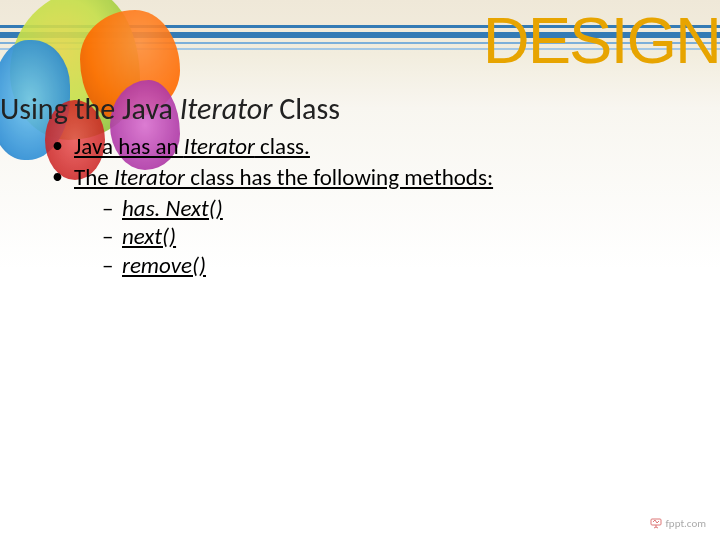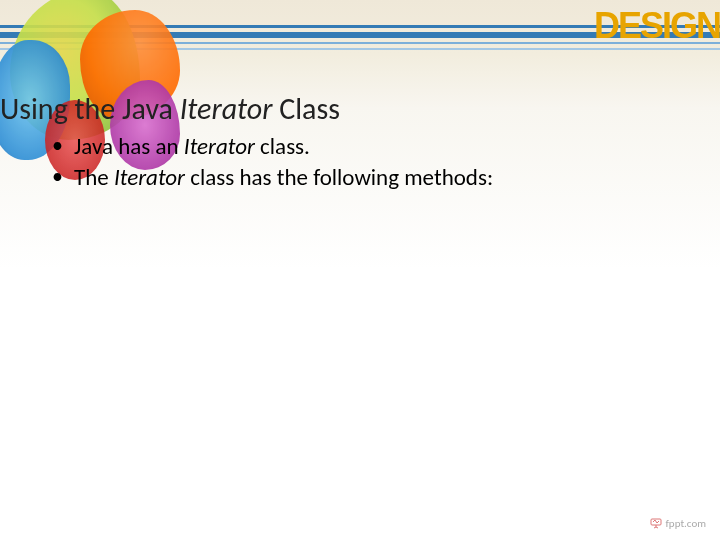--- a/index.html
+++ b/index.html
@@ -68,22 +68,22 @@
   .stripe:nth-child(2) { height: 6px; background: #1f6fb0; }
   .stripe:nth-child(3) { height: 2px; background: #6fa8d8; }
   .stripe:nth-child(4) { height: 2px; background: #9cc3e4; margin-bottom: 0; }
 
   
   .logo {
     position: absolute;
     top: 8px;
     right: 0;
     font-family: "Arial Black", Impact, sans-serif;
-    font-weight: 700;
-    font-size: 36px;
+    font-weight: 400;
+    font-size: 65px;
     letter-spacing: -2px;
     color: #e7a400;
     z-index: 2;
     line-height: 1;
     white-space: nowrap;
   }
 
   
   .title {
     position: absolute;
@@ -105,20 +105,21 @@
     right: 40px;
     font-size: 23px;
     color: #000;
     line-height: 1.25;
     z-index: 3;
   }
   .body ul {
     list-style: none;
     margin: 0;
     padding: 0;
+    text-decoration: underline;
   }
   .body > ul > li {
     position: relative;
     padding-left: 24px;
     margin-bottom: 2px;
   }
   .body > ul > li::before {
     content: "•";
     position: absolute;
     left: 2px;
@@ -177,21 +178,25 @@
 
   <div class="logo">DESIGN</div>
 
   <div class="title">
     <span>Using the Java </span><span class="it">Iterator</span><span> Class</span>
   </div>
 
   <div class="body">
     <ul id="bullet-list">
         <li><span>Java has an </span><span class="it">Iterator</span><span> class.</span></li>
-        <li><span>The </span><span class="it">Iterator</span><span> class has the following methods:</span></li>
+        <li><span>The </span><span class="it">Iterator</span><span> class has the following methods:</span><ul class="sub">
+            <li><span class="it">has. Next()</span></li>
+            <li><span class="it">next()</span></li>
+            <li><span class="it">remove()</span></li>
+          </ul></li>
       </ul>
   </div>
 
   <div class="footer">
     <span class="footer-icon">
       <svg width="12" height="11" viewBox="0 0 12 11">
         <rect x="1" y="1" width="10" height="6" rx="1" fill="none" stroke="#d77" stroke-width="1"></rect>
         <path d="M3 4 L5 2 L7 5 L9 3" fill="none" stroke="#d77" stroke-width="1"></path>
         <path d="M6 7 L6 9 M4 10 L6 9 L8 10" fill="none" stroke="#d77" stroke-width="1"></path>
       </svg>

